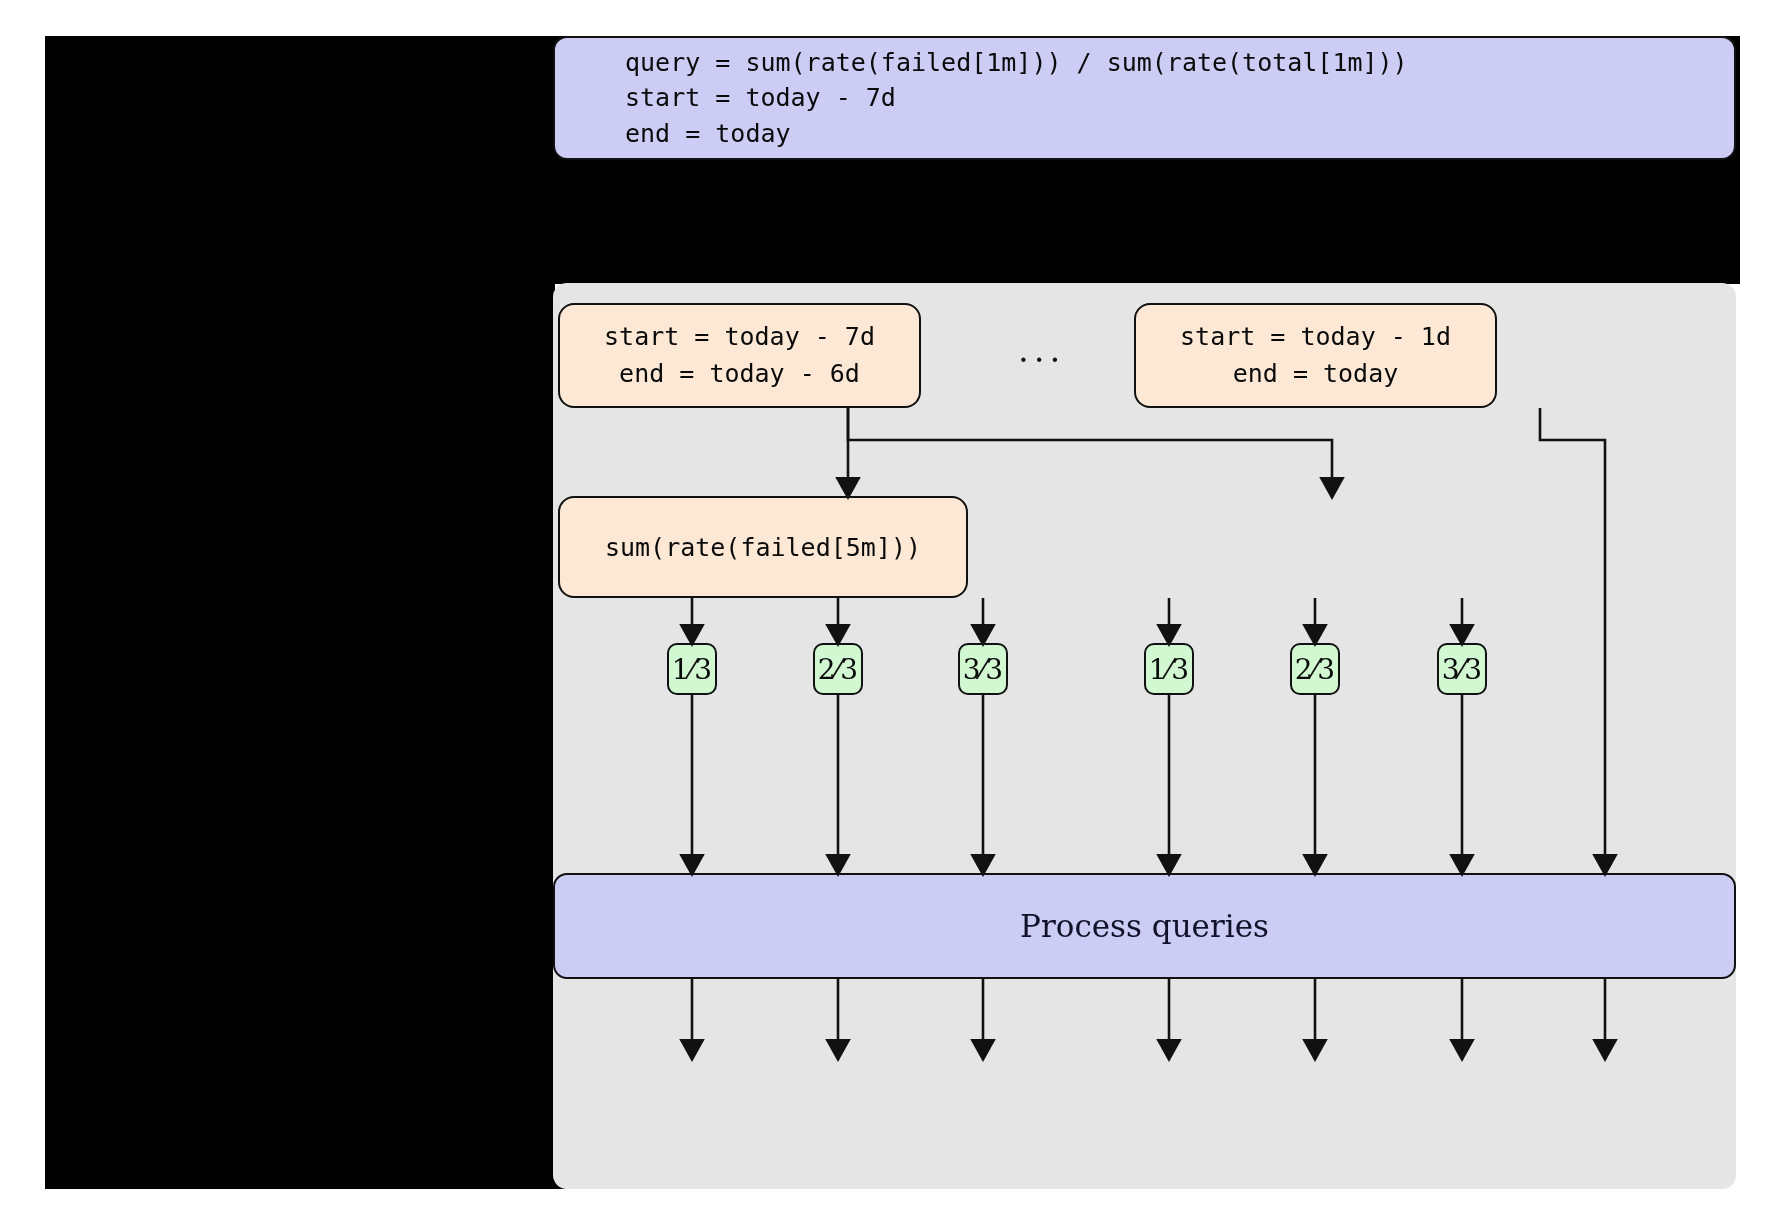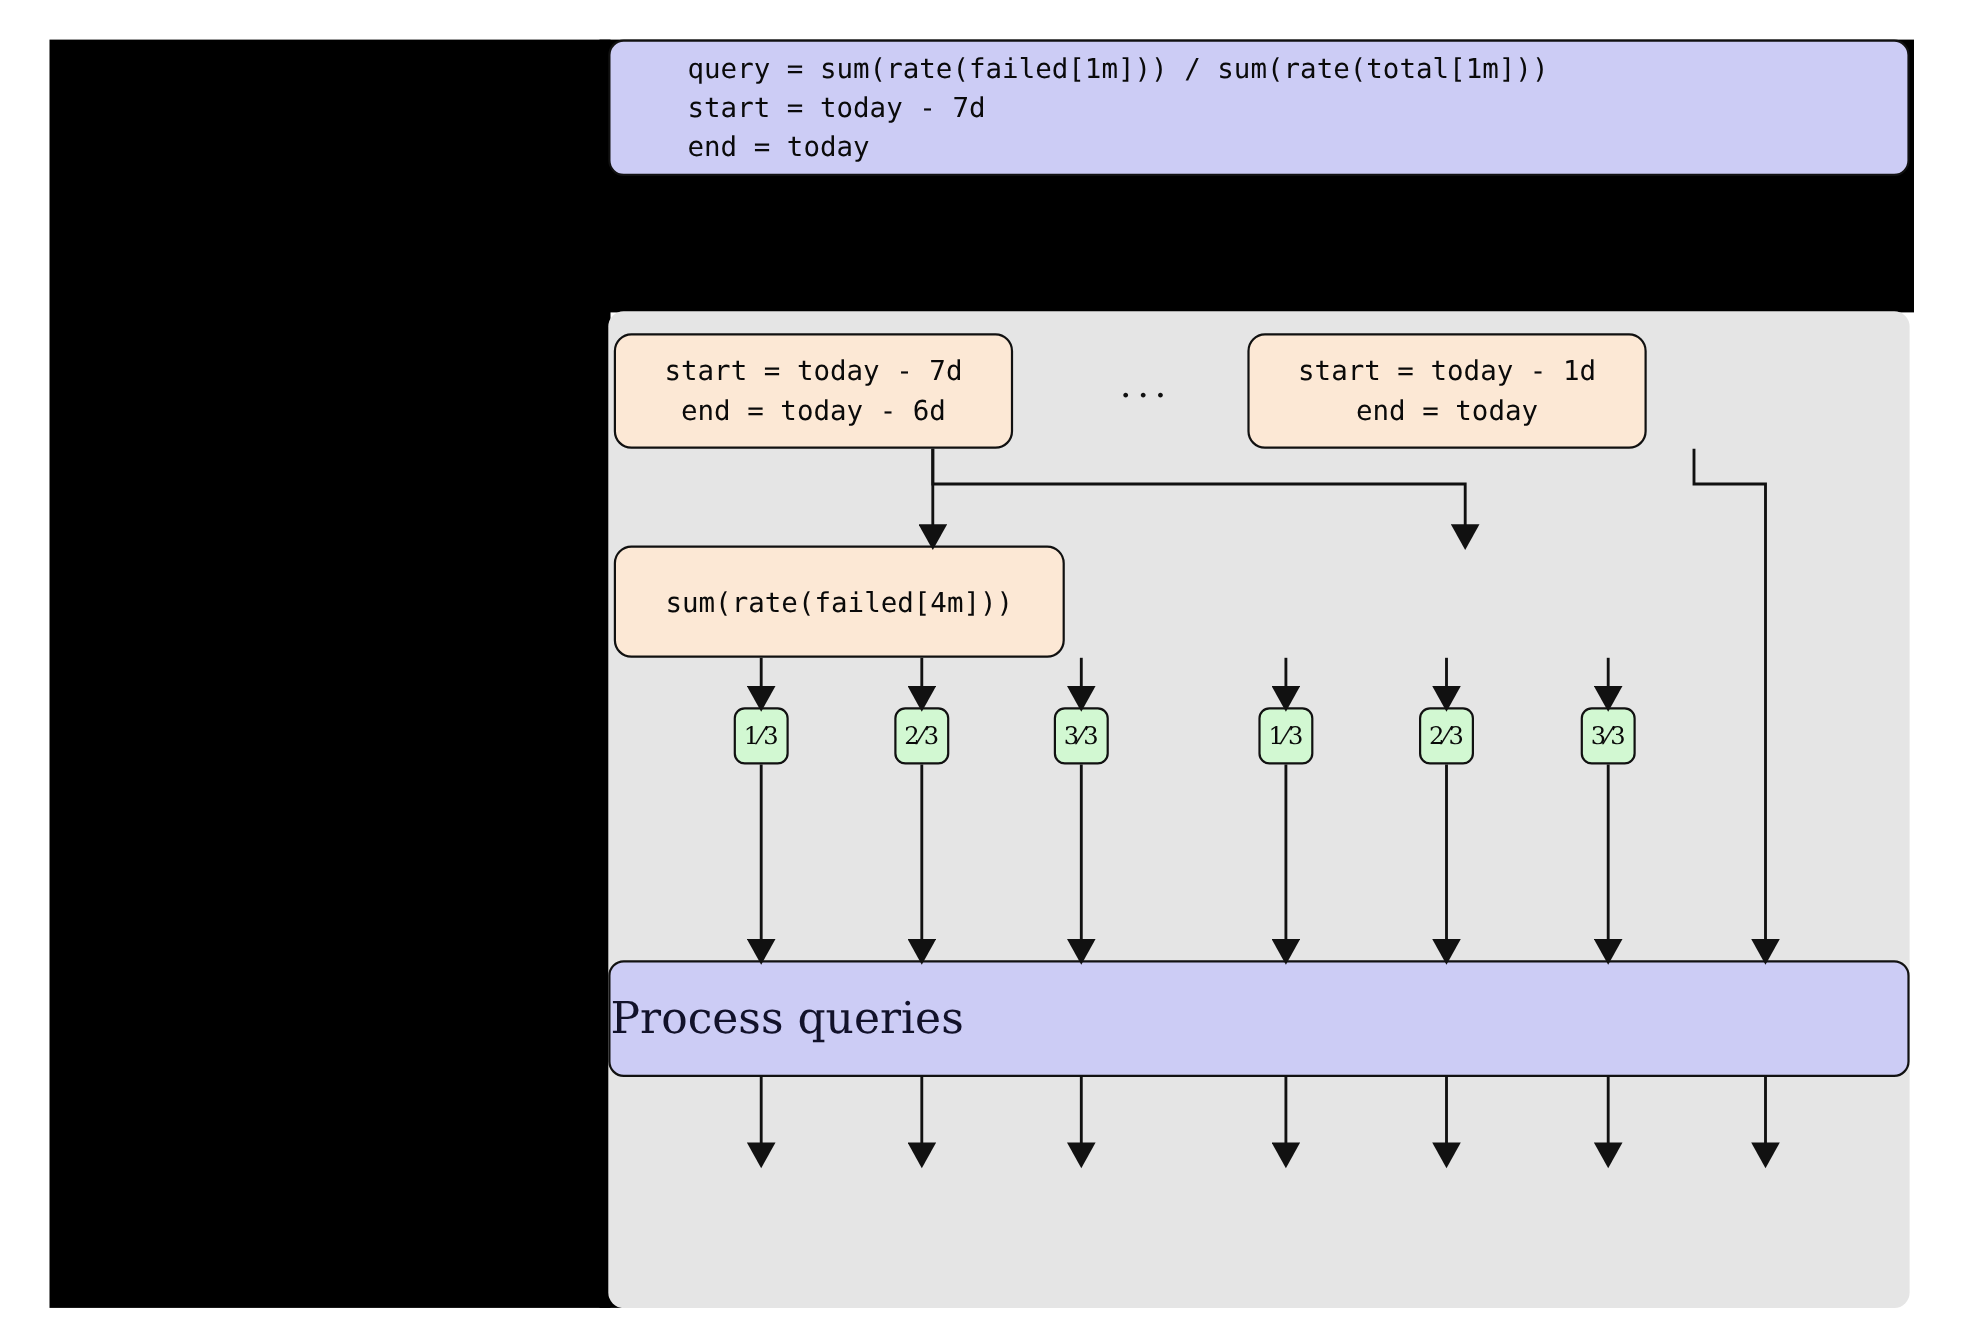--- a/index.html
+++ b/index.html
@@ -16,23 +16,23 @@
   .node{position:absolute;box-sizing:border-box;border:2px solid #111111;
         display:flex;align-items:center;}
   .lav{background:#ccccf5;border-radius:14px;}
   .peach{background:#fce8d5;border-radius:16px;}
   .green{background:#d2f8d2;border-radius:10px;border:2px solid #111111;}
 
   .panel{position:absolute;background:#e5e5e5;border-radius:14px;}
 
   .codeblock{white-space:pre;line-height:1.42;font-size:25px;color:#0a0a0a;
              letter-spacing:0px;}
-  .centerlabel{width:100%;text-align:left;font-size:40px;color:#12122a;}
+  .centerlabel{width:100%;text-align:center;font-size:31px;color:#12122a;}
   .boxcode{width:100%;text-align:center;font-size:25px;color:#0a0a0a;}
-  .badgetxt{width:100%;text-align:center;font-size:22px;color:#0a0a0a;
+  .badgetxt{width:100%;text-align:center;font-size:28px;color:#0a0a0a;
             font-family:"DejaVu Serif","Liberation Serif",serif;}
   .dots{position:absolute;font-size:34px;color:#111;letter-spacing:5px;
         font-family:"DejaVu Serif","Liberation Serif",serif;}
 
   svg.wires{position:absolute;left:0;top:0;width:1789px;height:1216px;
             pointer-events:none;}
 </style>
 </head>
 <body>
 
@@ -56,21 +56,21 @@
   </div>
 
   <div class="dots" style="left:1018px;top:330px;">...</div>
 
   <div class="node peach" style="left:1134px;top:303px;width:363px;height:105px;">
     <div class="boxcode mono" style="white-space:pre;line-height:1.45;">start = today - 1d
 end = today</div>
   </div>
 
   <div class="node peach" style="left:558px;top:496px;width:410px;height:102px;">
-    <div class="boxcode mono">sum(rate(failed[4m]))</div>
+    <div class="boxcode mono">sum(rate(failed[5m]))</div>
   </div>
 
 
   <div class="node green" style="left:667px;top:643px;width:50px;height:52px;">
     <div class="badgetxt">1⁄3</div>
   </div>
   <div class="node green" style="left:813px;top:643px;width:50px;height:52px;">
     <div class="badgetxt">2⁄3</div>
   </div>
   <div class="node green" style="left:958px;top:643px;width:50px;height:52px;">

